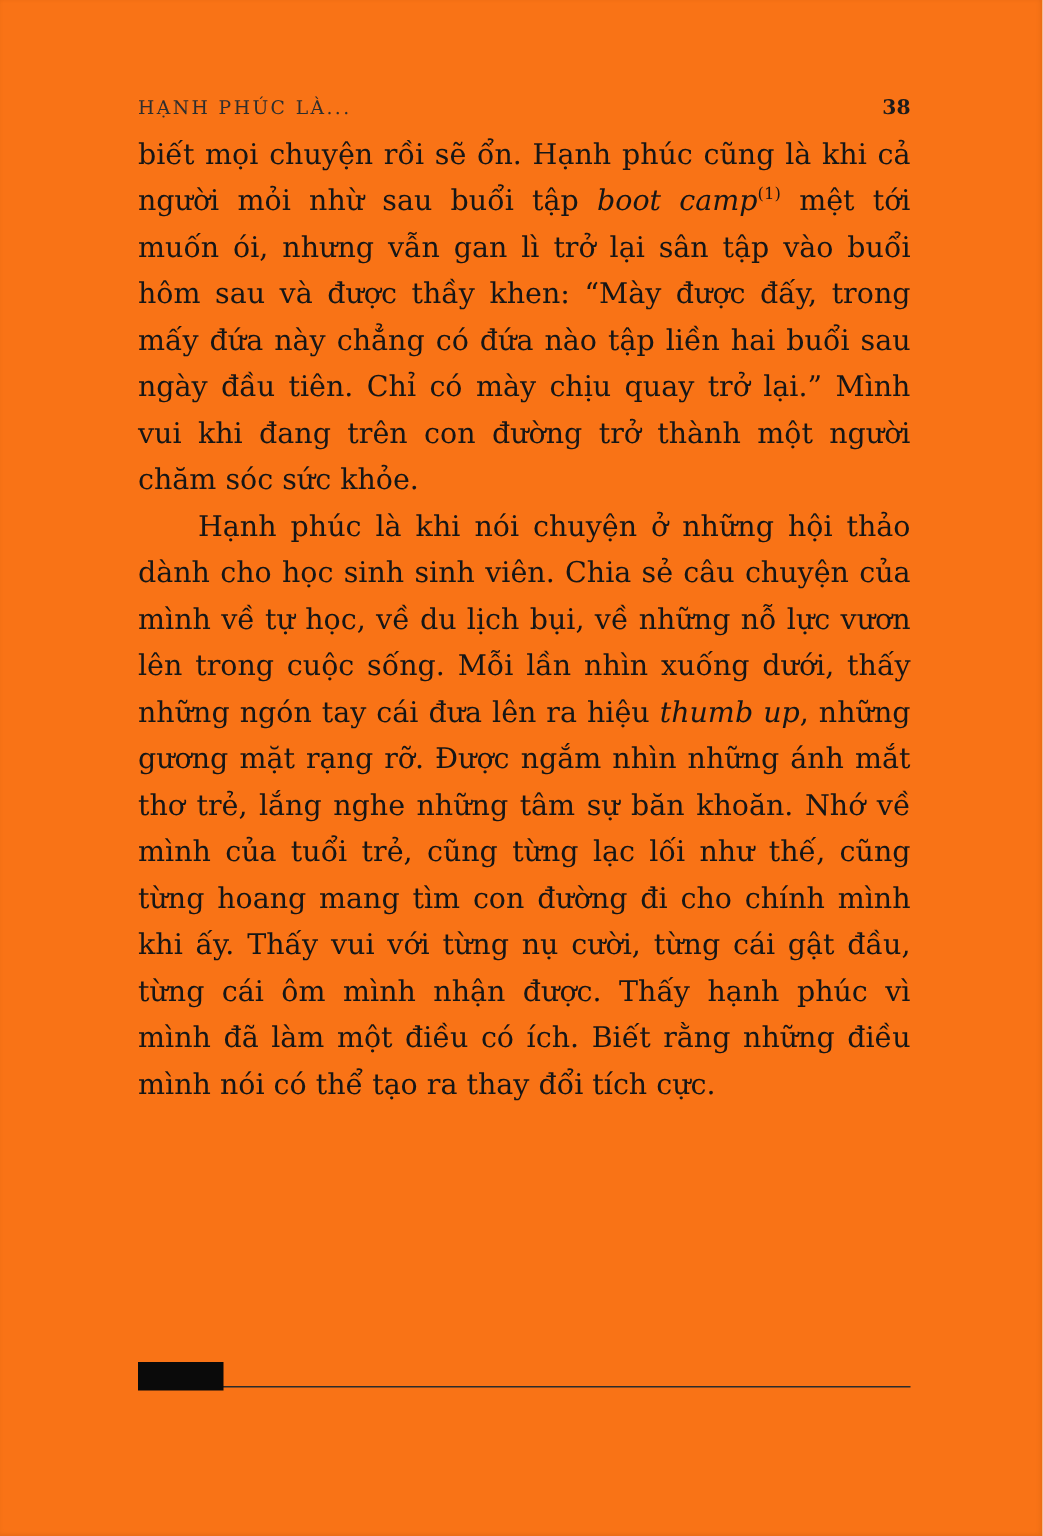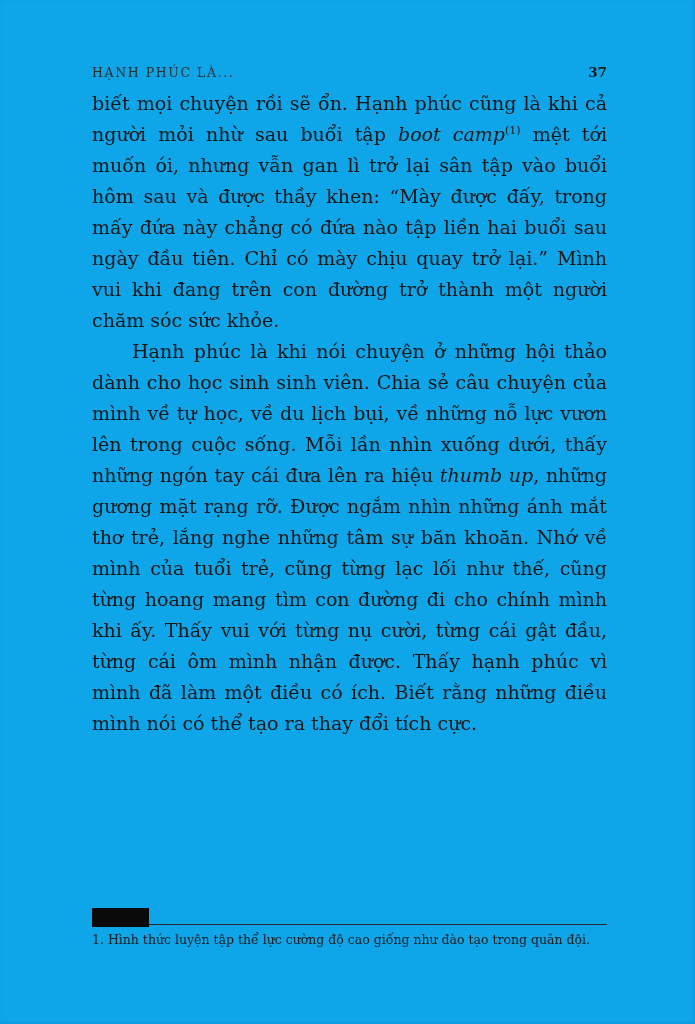--- a/index.html
+++ b/index.html
@@ -5,21 +5,21 @@
   * { margin: 0; padding: 0; box-sizing: border-box; }
   html, body {
     background: #ffffff;
     font-family: "DejaVu Serif", "Liberation Serif", serif;
   }
   .book-page {
     position: relative;
     width: 695px;
     height: 1024px;
     margin: 0 auto;
-    background: #0ea5e9;
+    background: #f97316;
     color: #1c1c1c;
     padding: 64px 88px 0 92px;
     box-shadow: inset -2px 0 3px rgba(0,0,0,0.05), inset 0 -2px 3px rgba(0,0,0,0.04);
     overflow: hidden;
   }
   .page-header {
     display: flex;
     justify-content: space-between;
     align-items: baseline;
   }
@@ -76,31 +76,30 @@
     color: #1c1c1c;
   }
 </style>
 </head>
 <body>
 
 <div class="book-page">
 
   <header class="page-header">
     <span class="running-title">HẠNH PHÚC LÀ...</span>
-    <span class="page-number">37</span>
+    <span class="page-number">38</span>
   </header>
 
   <main class="body-text">
 
     <p class="para no-indent"><span>biết mọi chuyện rồi sẽ ổn. Hạnh phúc cũng là khi cả người mỏi nhừ sau buổi tập </span><em class="italic-run">boot camp</em><sup class="footnote-marker">(1)</sup><span> mệt tới muốn ói, nhưng vẫn gan lì trở lại sân tập vào buổi hôm sau và được thầy khen: “Mày được đấy, trong mấy đứa này chẳng có đứa nào tập liền hai buổi sau ngày đầu tiên. Chỉ có mày chịu quay trở lại.” Mình vui khi đang trên con đường trở thành một người chăm sóc sức khỏe.</span></p>
 
     <p class="para"><span>Hạnh phúc là khi nói chuyện ở những hội thảo dành cho học sinh sinh viên. Chia sẻ câu chuyện của mình về tự học, về du lịch bụi, về những nỗ lực vươn lên trong cuộc sống. Mỗi lần nhìn xuống dưới, thấy những ngón tay cái đưa lên ra hiệu </span><em class="italic-run">thumb up</em><span>, những gương mặt rạng rỡ. Được ngắm nhìn những ánh mắt thơ trẻ, lắng nghe những tâm sự băn khoăn. Nhớ về mình của tuổi trẻ, cũng từng lạc lối như thế, cũng từng hoang mang tìm con đường đi cho chính mình khi ấy. Thấy vui với từng nụ cười, từng cái gật đầu, từng cái ôm mình nhận được. Thấy hạnh phúc vì mình đã làm một điều có ích. Biết rằng những điều mình nói có thể tạo ra thay đổi tích cực.</span></p>
 
 
   </main>
 
   <footer class="page-footer">
     <div class="artifact-bar"></div>
     <hr class="footnote-rule">
-    <p class="footnote">1. Hình thức luyện tập thể lực cường độ cao giống như đào tạo trong quân đội.</p>
   </footer>
 
 </div>
 
 </body></html>

